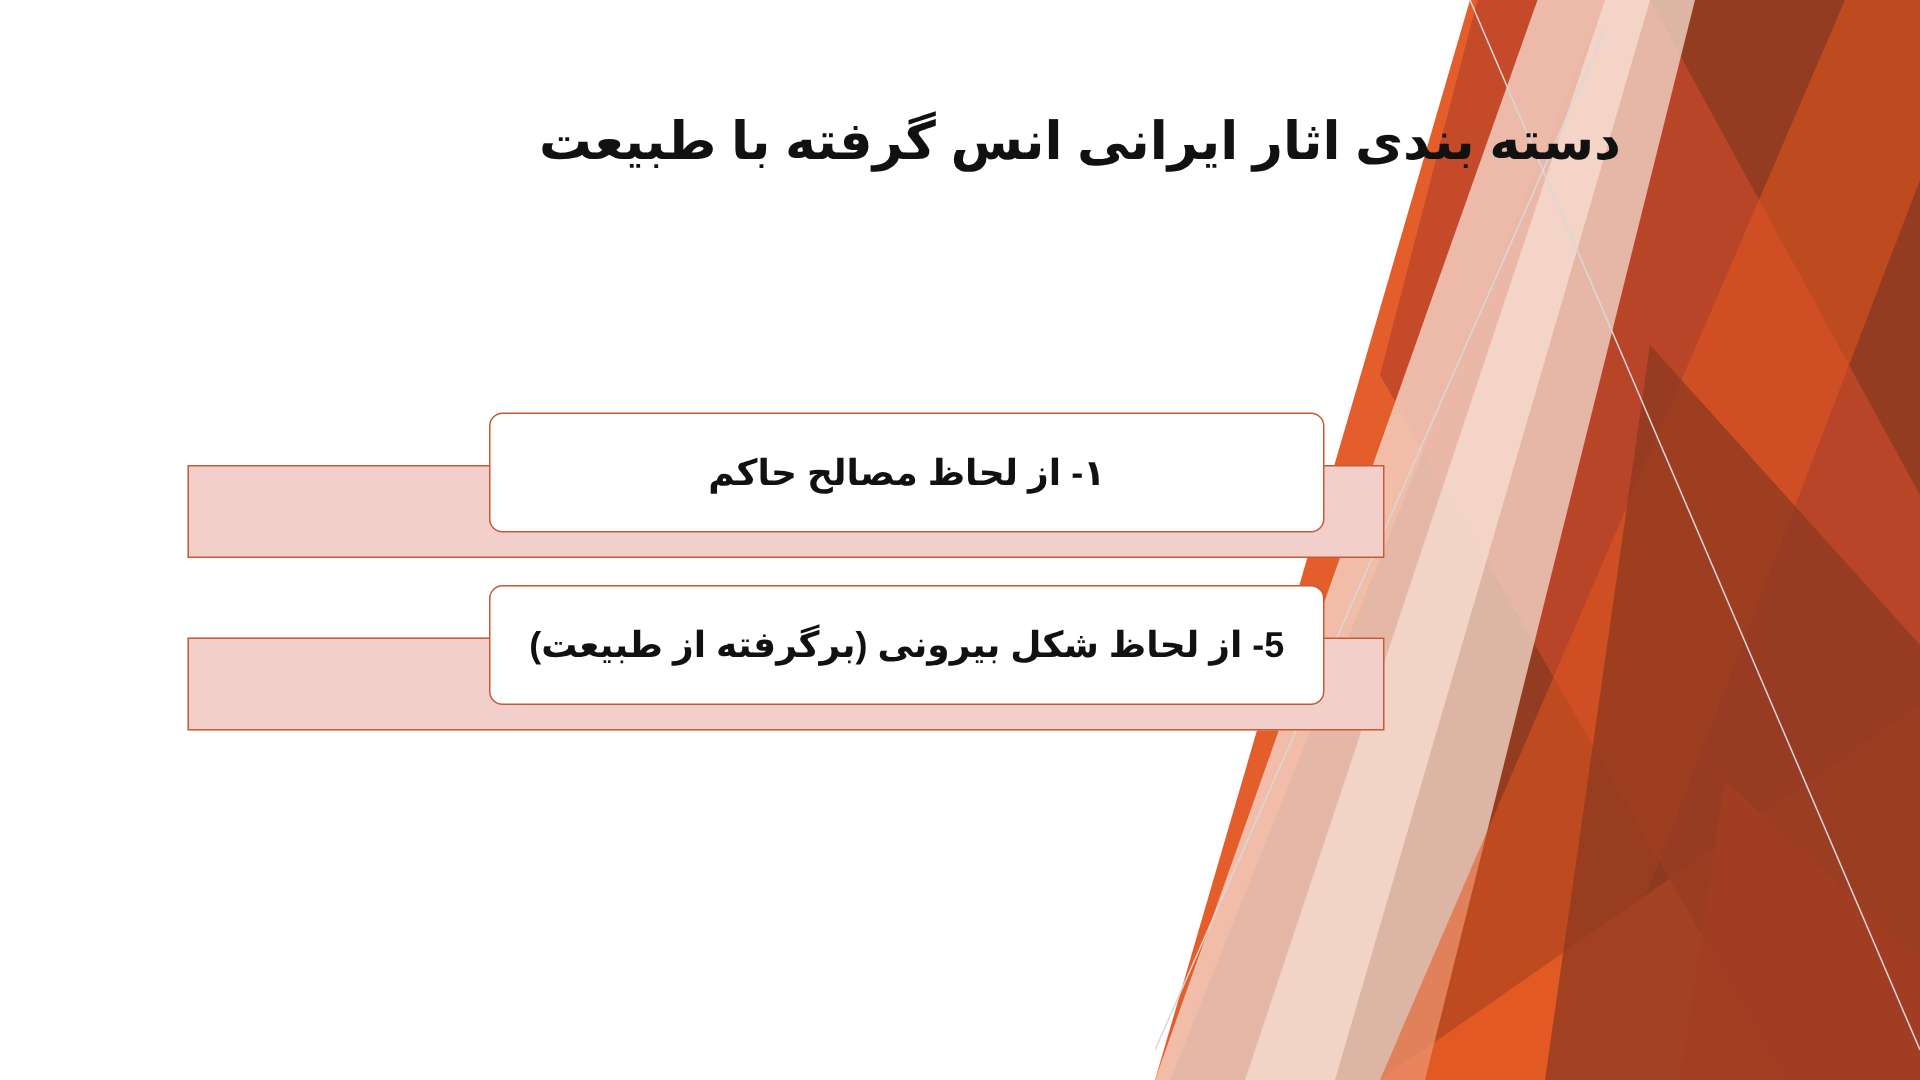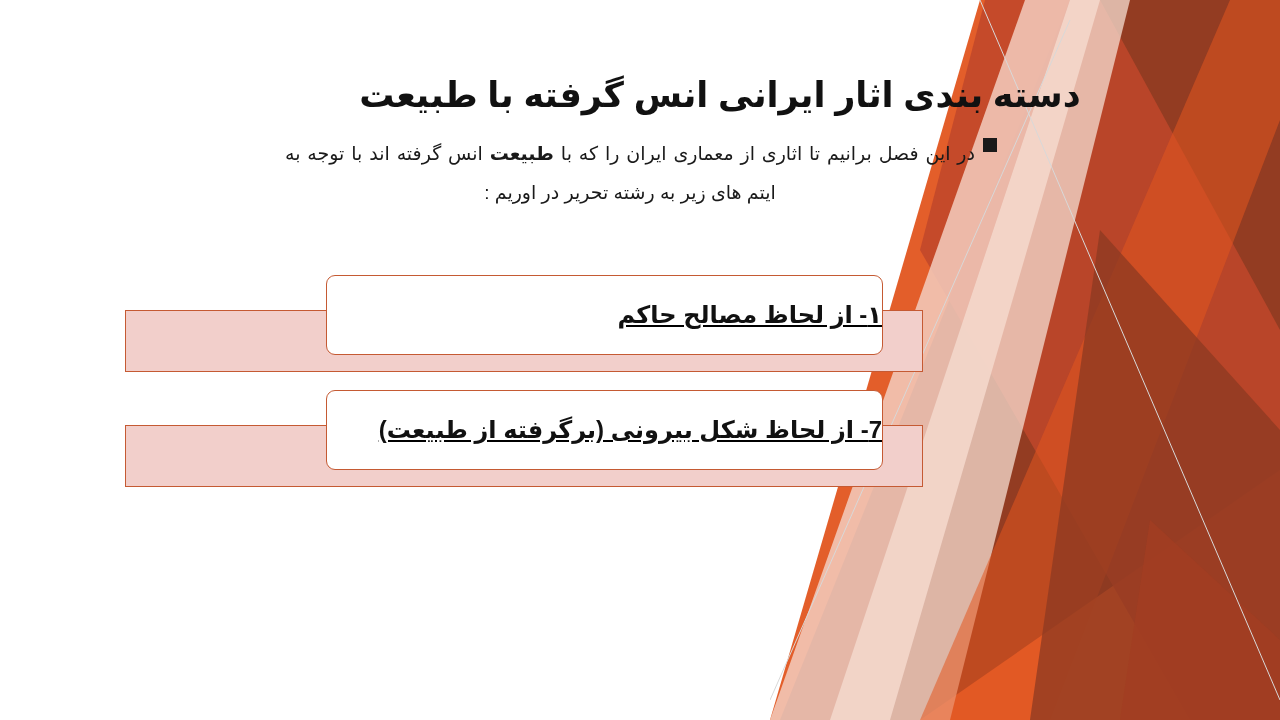--- a/index.html
+++ b/index.html
@@ -94,22 +94,21 @@
     top: 13px;
     right: 40px;
     width: 557px;
     height: 80px;
     background: #ffffff;
     border: 1.8px solid #c55a33;
     border-radius: 9px;
     box-sizing: border-box;
     display: flex;
     align-items: center;
-    justify-content: flex-start;
-    text-decoration: underline;
+    justify-content: center;
   }
   .item-front .label {
     font-size: 24px;
     font-weight: bold;
     color: #111111;
     direction: rtl;
     white-space: nowrap;
   }
 </style>
 </head>
@@ -129,36 +128,32 @@
         <polygon points="330,230 510,430 510,720 260,720" fill="#8c3a22" opacity="0.75"></polygon>
         <polygon points="380,520 510,640 510,720 350,720" fill="#a33d22" opacity="0.8"></polygon>
         <polyline points="210,0 510,700" fill="none" stroke="#d8d8d8" stroke-width="1"></polyline>
         <polyline points="0,700 300,20" fill="none" stroke="#d8d8d8" stroke-width="1"></polyline>
       </g>
     </svg>
   </div>
 
   <div class="title">دسته بندی اثار ایرانی انس گرفته با طبیعت</div>
 
-  <div class="body-block">
-    <span class="bullet"></span>
-    <span>در این فصل برانیم تا اثاری از معماری ایران را که با <b>طبیعت</b> انس گرفته اند با توجه به ایتم های زیر به رشته تحریر در اوریم :</span>
-  </div>
 
   <div class="items">
 
     <div class="item-row">
       <div class="item-back"></div>
       <div class="item-front">
         <span class="label">۱- از لحاظ مصالح حاکم</span>
       </div>
     </div>
 
 
     <div class="item-row">
       <div class="item-back"></div>
       <div class="item-front">
-        <span class="label">7- از لحاظ شکل بیرونی (برگرفته از طبیعت)</span>
+        <span class="label">5- از لحاظ شکل بیرونی (برگرفته از طبیعت)</span>
       </div>
     </div>
 
   </div>
 </div>
 
 </body></html>

